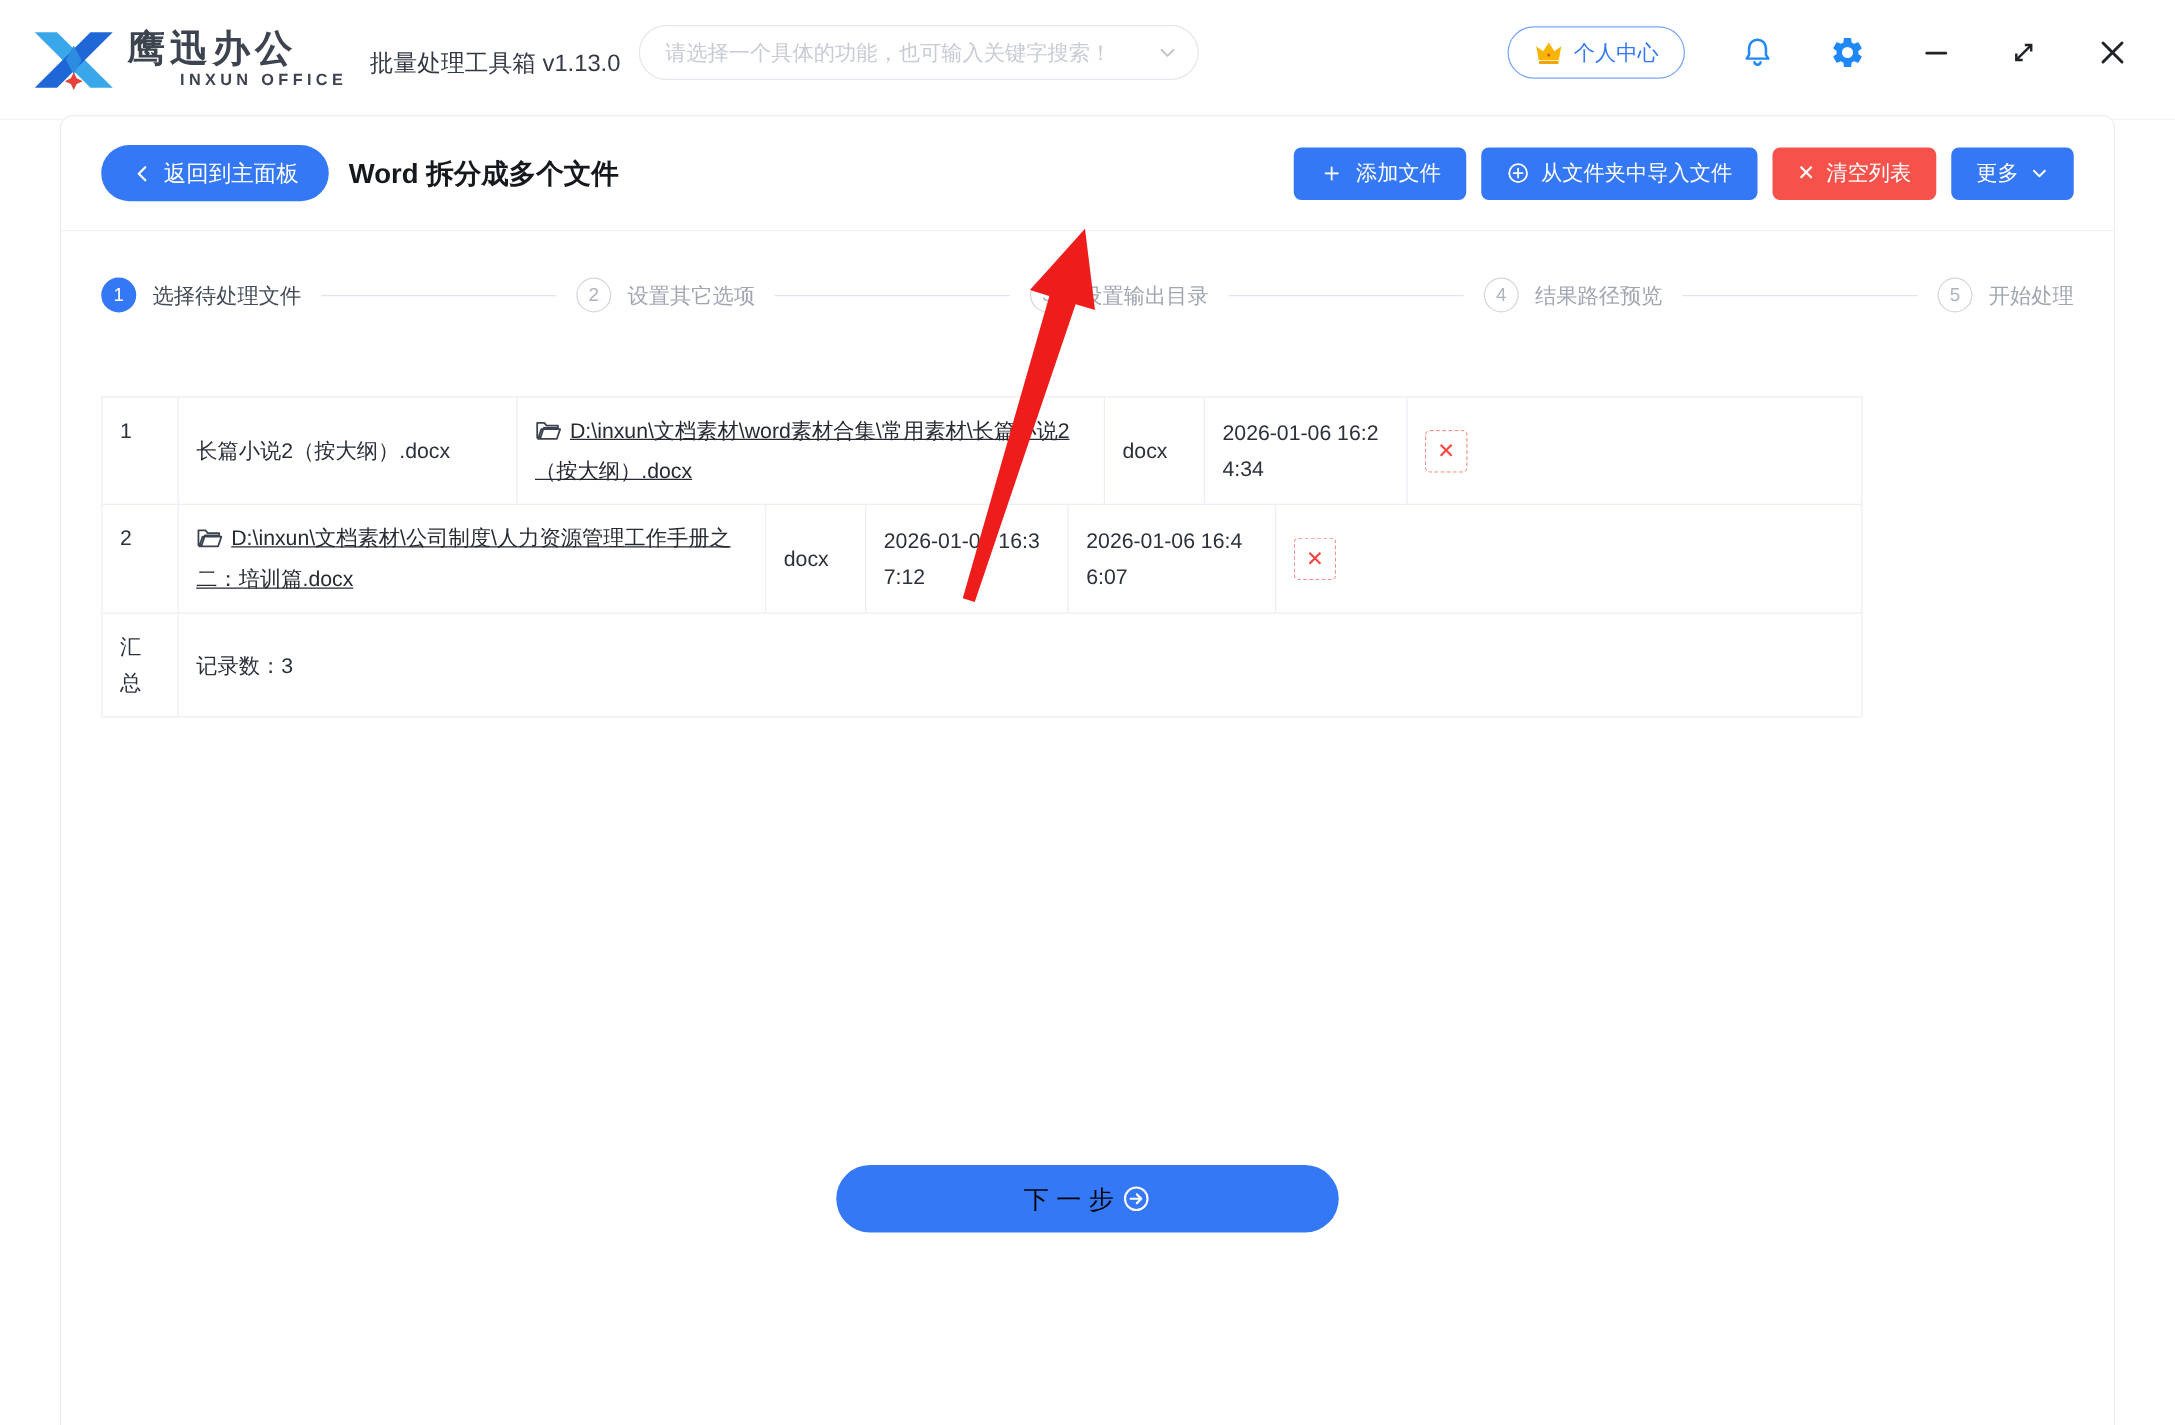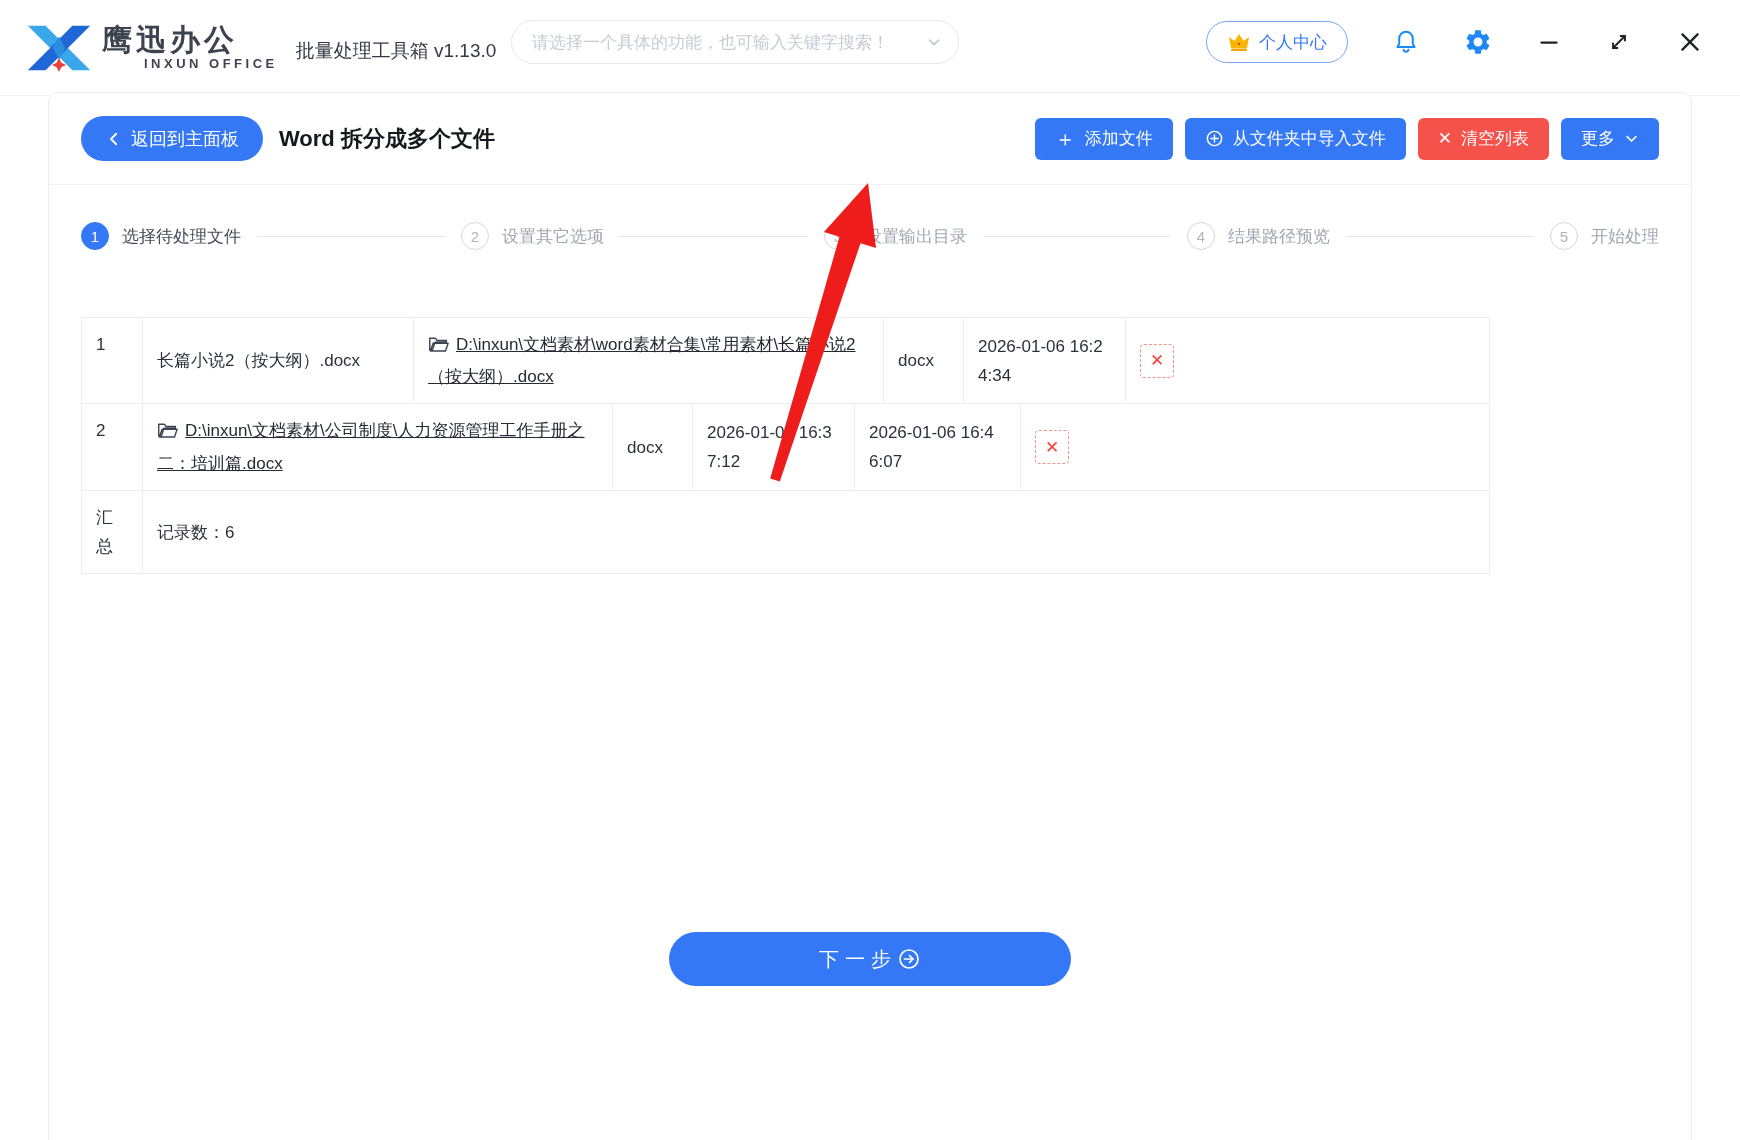--- a/index.html
+++ b/index.html
@@ -66,21 +66,21 @@
   .mini-blue { background:#3478f6; color:#fff; border:1px solid #3478f6; }
   .mini-ghost { background:#fff; color:#3478f6; border:1px solid #3478f6; }
   .path-link { color:#262b33; text-decoration:underline; word-break:break-all; cursor:pointer; }
   .folder-ic { display:inline-block; vertical-align:-3px; margin-right:7px; }
   .del-btn { width:34px; height:34px; border:1px dashed #f2928c; border-radius:4px; background:#fff;
              color:#f4453e; font-size:17px; display:flex; align-items:center; justify-content:center; cursor:pointer; }
   .sum-label { font-weight:normal; }
 
   
   .next-btn { position:absolute; left:50%; top:839px; transform:translateX(-50%); width:402px; height:54px;
-              border-radius:27px; background:#3478f6; color:#ffffff; font-size:20px; letter-spacing:6px; }
+              border-radius:27px; background:#3478f6; color:#000000; font-size:20px; letter-spacing:6px; }
 
   
   .arrow-overlay { position:absolute; left:0; top:0; width:1740px; height:1140px; pointer-events:none; z-index:50; }
 </style>
 </head>
 <body>
 
 <div class="window">
 
   <div class="titlebar">
@@ -258,21 +258,21 @@
             </div>
           <div class="cell c7">
             <button class="del-btn">
                 <span>✕</span>
               </button>
           </div>
         </div>
 
         <div class="trow">
           <div class="cell c1 sum-label" style="min-height:52px;">汇总</div>
-          <div class="cell sum-label" style="flex:1; border-right:none; min-height:52px;">记录数：6</div>
+          <div class="cell sum-label" style="flex:1; border-right:none; min-height:52px;">记录数：3</div>
         </div>
       </div>
     </div>
 
     <button class="btn next-btn">
       <span>下一步</span>
       <svg width="24" height="24" viewBox="0 0 24 24">
         <circle cx="12" cy="12" r="9" fill="none" stroke="#fff" stroke-width="1.7"></circle>
         <line x1="7.5" y1="12" x2="15.5" y2="12" stroke="#fff" stroke-width="1.7" stroke-linecap="round"></line>
         <polyline points="12.5,8.5 16,12 12.5,15.5" fill="none" stroke="#fff" stroke-width="1.7" stroke-linecap="round" stroke-linejoin="round"></polyline>

